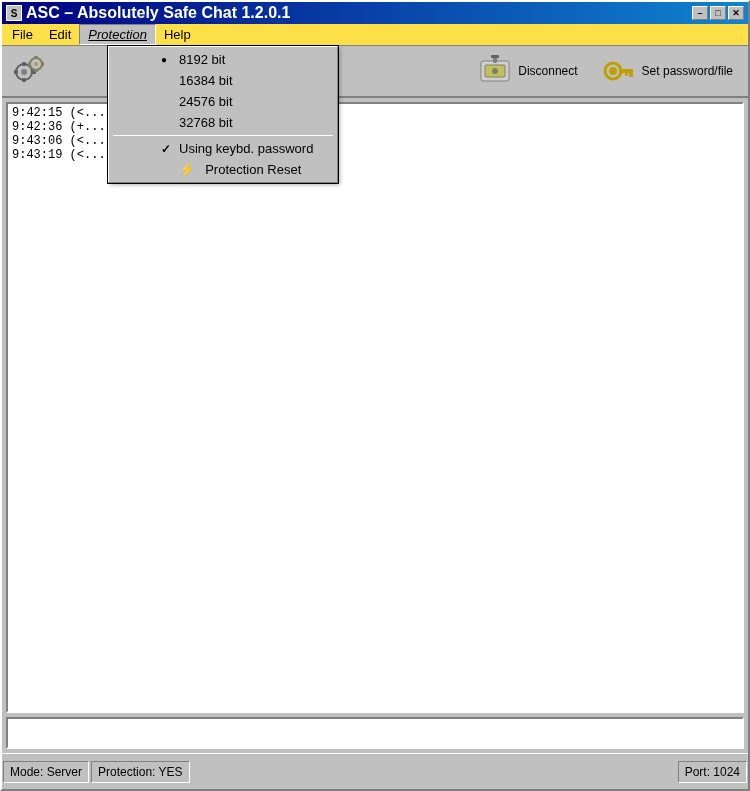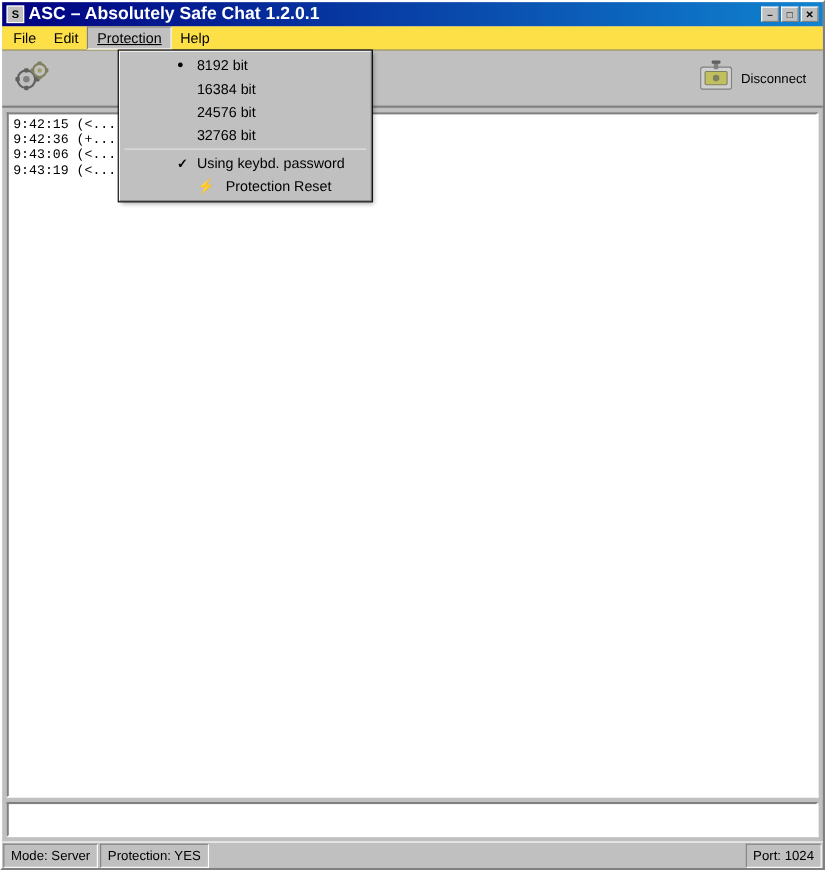--- a/index.html
+++ b/index.html
@@ -91,20 +91,21 @@
     .menu-item {
       padding: 2px 8px;
       cursor: pointer;
       font-size: 13px;
       color: #000;
       position: relative;
     }
     .menu-item:hover, .menu-item.active {
       background: #000080;
       color: #fff;
+      font-style: italic;
     }
     .menu-item.active {
       background: #c0c0c0;
       color: #000;
       border: 1px solid;
       border-color: #808080 #fff #fff #808080;
     }
     .menu-item-protection {
       text-decoration: underline;
     }
@@ -229,21 +230,21 @@
       border: 2px solid;
       border-color: #808080 #fff #fff #808080;
       background: #fff;
       padding: 2px 4px;
       font-size: 13px;
       outline: none;
     }
 
     
     .status-bar {
-      height: 24px;
+      height: 36px;
       background: #c0c0c0;
       border-top: 1px solid #fff;
       display: flex;
       align-items: center;
       padding: 0;
       flex-shrink: 0;
     }
     .status-item {
       border: 1px solid;
       border-color: #808080 #fff #fff #808080;
@@ -355,20 +356,33 @@
           <rect x="4" y="8" width="28" height="20" rx="2" fill="#d0d0d0" stroke="#808080" stroke-width="1"></rect>
           <rect x="8" y="12" width="20" height="12" rx="1" fill="#c0c060" stroke="#808060" stroke-width="1"></rect>
           <circle cx="18" cy="18" r="3" fill="#808060"></circle>
           <rect x="16" y="4" width="4" height="6" fill="#808080" rx="1"></rect>
           <rect x="14" y="2" width="8" height="3" fill="#606060" rx="1"></rect>
         </svg>
       </div>
       <span class="toolbar-label">Disconnect</span>
     </div>
 
+    <div class="toolbar-btn">
+      <div class="toolbar-icon">
+        <svg width="36" height="36" viewBox="0 0 36 36">
+
+          <circle cx="12" cy="18" r="8" fill="none" stroke="#c0a000" stroke-width="3"></circle>
+          <circle cx="12" cy="18" r="4" fill="#c0a000"></circle>
+          <rect x="18" y="16" width="14" height="4" fill="#c0a000" rx="1"></rect>
+          <rect x="28" y="20" width="4" height="4" fill="#c0a000" rx="1"></rect>
+          <rect x="24" y="20" width="3" height="3" fill="#c0a000" rx="1"></rect>
+        </svg>
+      </div>
+      <span class="toolbar-label">Set password/file</span>
+    </div>
   </div>
 
   <div class="main-area">
 
     <div class="chat-log">
       <div class="chat-log-inner">
         <div class="chat-line">9:42:15 (&lt;... Инициирует работу чата...</div>
         <div class="chat-line">9:42:36 (+... тое сообщение!</div>
         <div class="chat-line">9:43:06 (&lt;... о ответить так</div>
         <div class="chat-line">9:43:19 (&lt;...</div>

